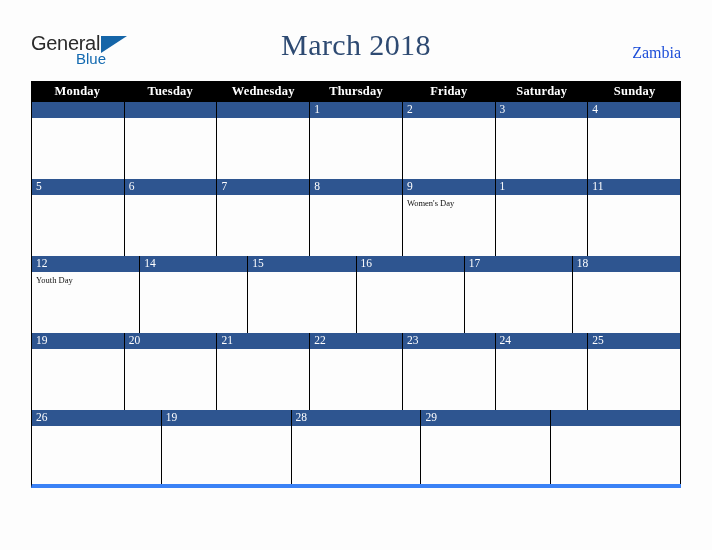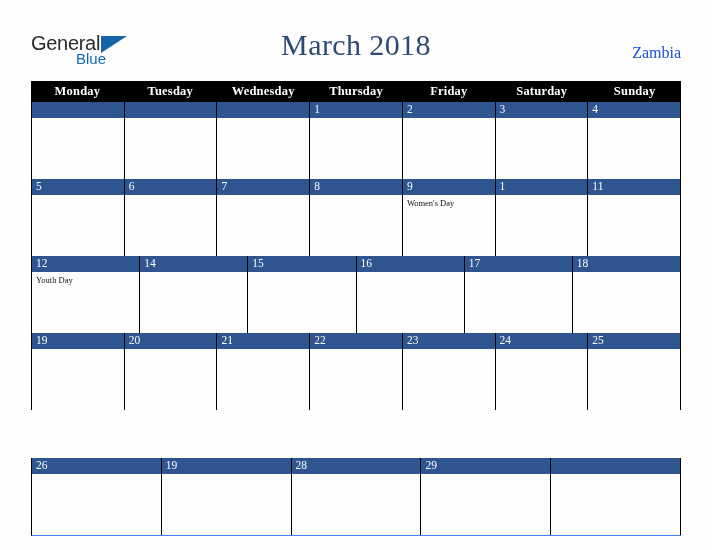--- a/index.html
+++ b/index.html
@@ -114,23 +114,22 @@
   }
 
   .week-row {
     display: flex;
     width: 650px;
     height: 77px;
     border-left: 1px solid #000000;
     box-sizing: border-box;
   }
   .week-row:last-child {
-    border-bottom: 1px solid #3b82f6;
+    border-bottom: 4px solid #3b82f6;
     height: 78px;
-    margin-top: 48px;
   }
 
   .day-cell {
     flex: 1 1 0;
     border-right: 1px solid #000000;
     box-sizing: border-box;
     background: #fdfdfd;
     position: relative;
     overflow: hidden;
   }

